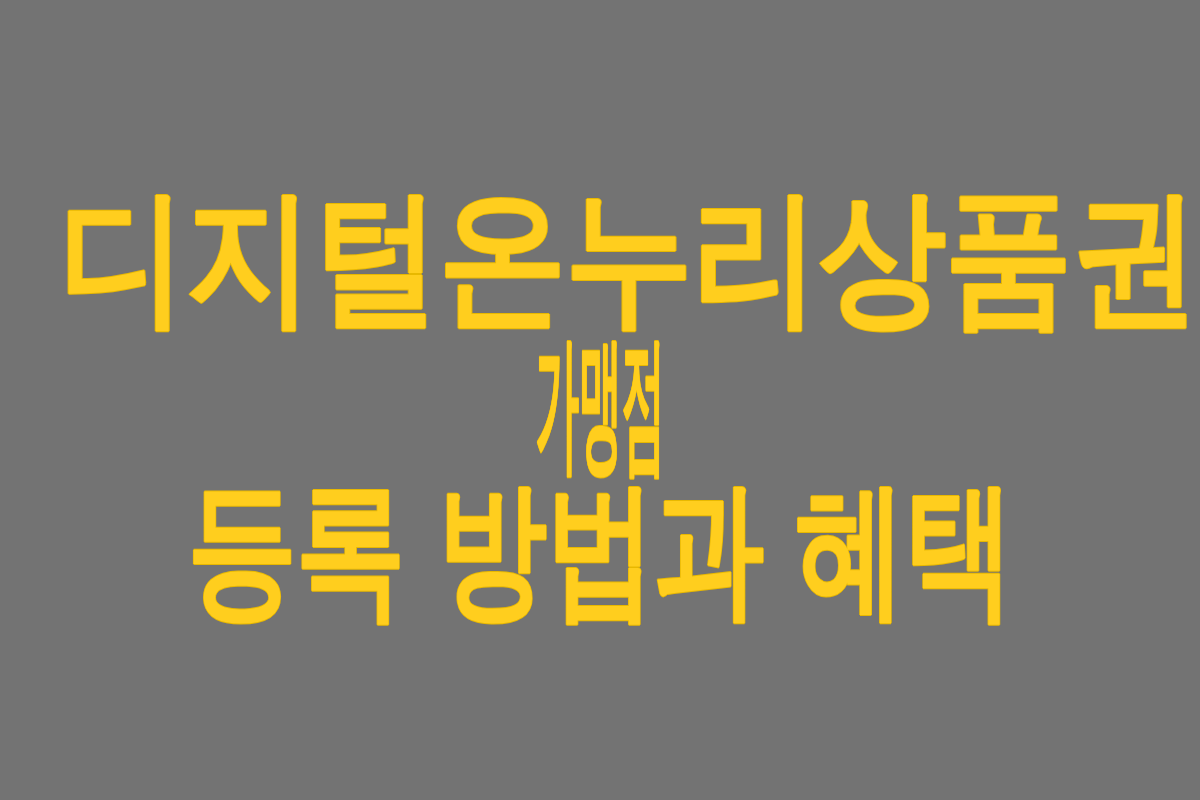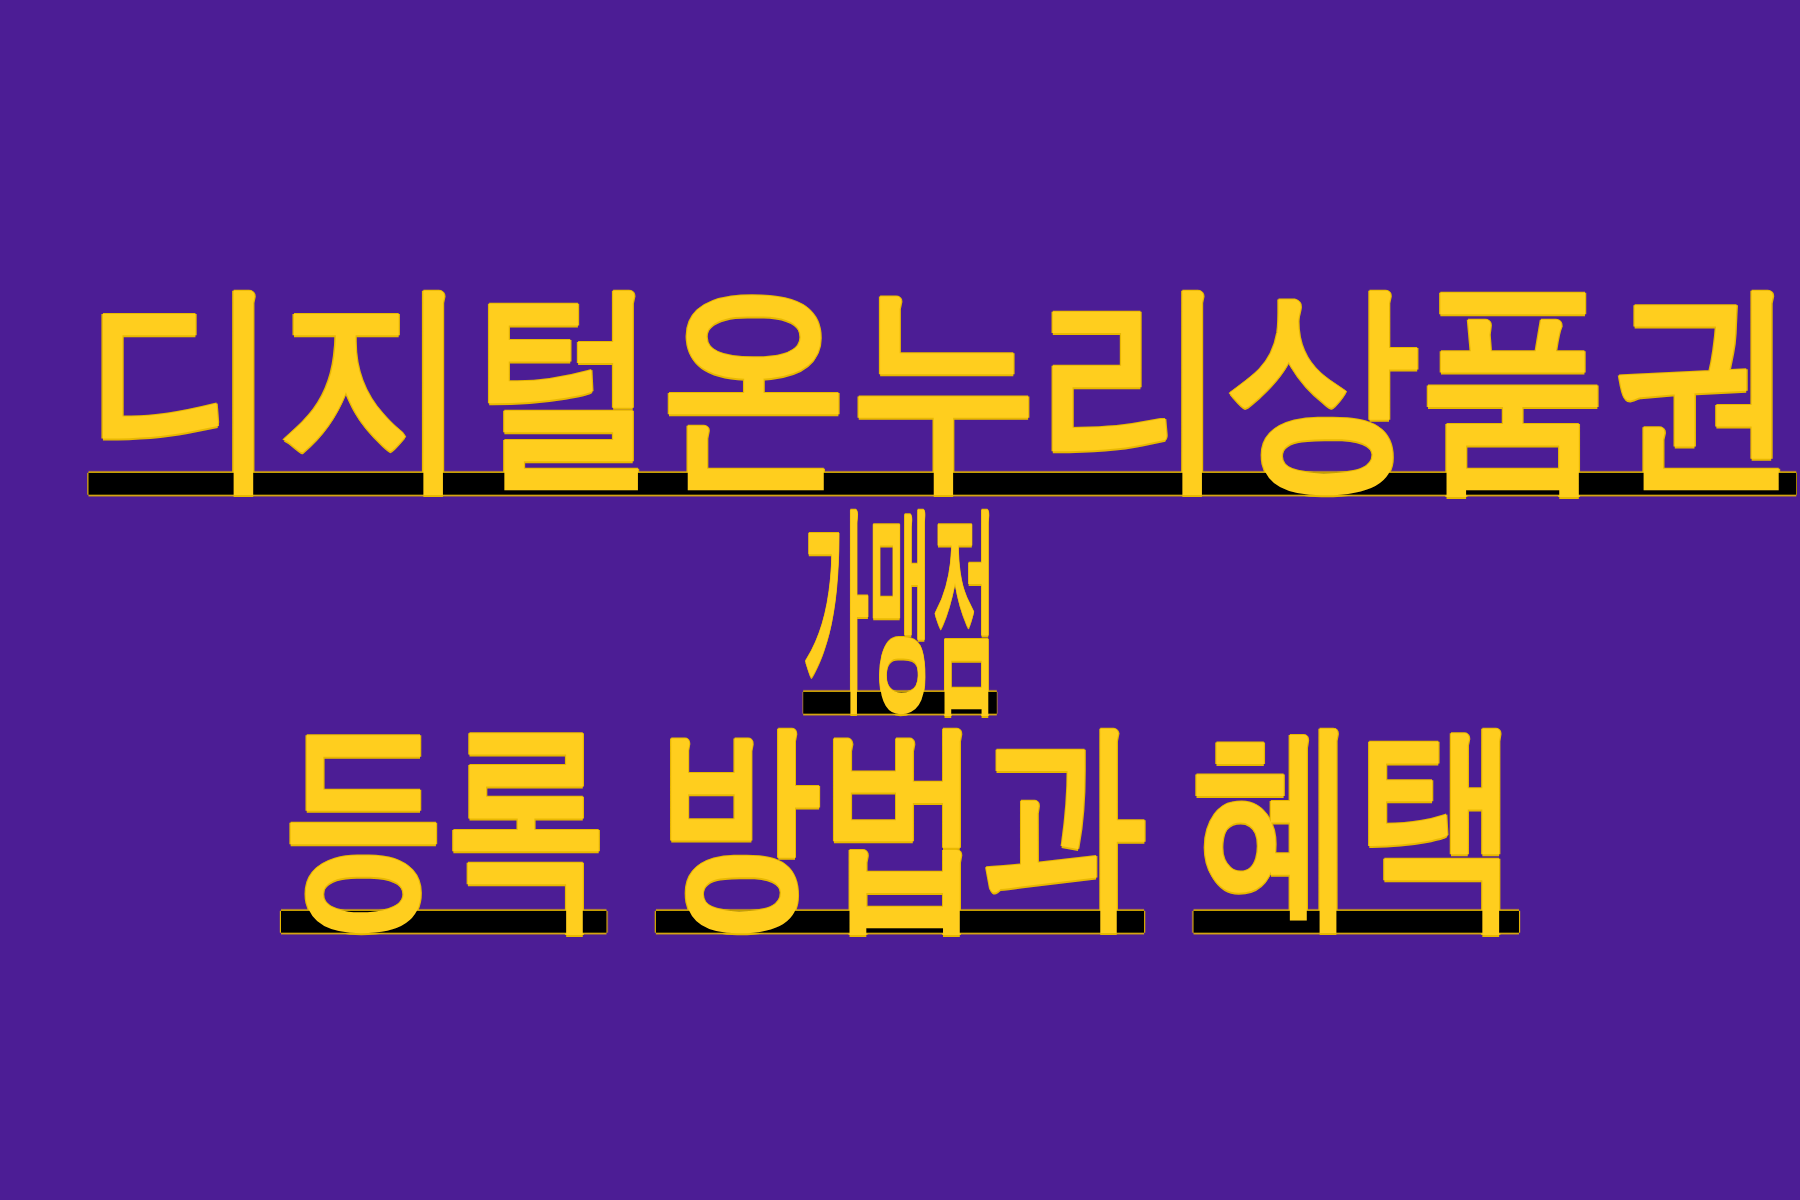--- a/index.html
+++ b/index.html
@@ -76,21 +76,21 @@
   }
 
   .title-line .word-space {
     display: inline-block;
     width: 0.30em;
   }
 </style>
 </head>
 <body>
 
-<div id="card" style="background: #4c1d95; text-decoration: underline;">
+<div id="card" style="background: #737373;">
 
   <div id="title-block">
 
     <span id="title-line-1" class="title-line" style="color: rgb(255, 206, 30); text-shadow: rgb(232, 184, 0) 0px 1px 0px, rgb(232, 184, 0) 1px 0px 0px, rgb(232, 184, 0) 0px -1px 0px, rgb(232, 184, 0) -1px 0px 0px; transform: scaleX(0.9017) scaleY(1.04); transform-origin: center center;">디지털온누리상품권</span>
 
     <span id="title-line-2" class="title-line" style="color: rgb(255, 206, 30); text-shadow: rgb(232, 184, 0) 0px 1px 0px, rgb(232, 184, 0) 1px 0px 0px, rgb(232, 184, 0) 0px -1px 0px, rgb(232, 184, 0) -1px 0px 0px; transform: scaleX(0.3067) scaleY(1.04); transform-origin: center center;">가맹점</span>
 
     <span id="title-line-3" class="title-line" style="color: rgb(255, 206, 30); text-shadow: rgb(232, 184, 0) 0px 1px 0px, rgb(232, 184, 0) 1px 0px 0px, rgb(232, 184, 0) 0px -1px 0px, rgb(232, 184, 0) -1px 0px 0px; transform: scaleX(0.7733) scaleY(1.04); transform-origin: center center;"><span>등록</span><span class="word-space"></span><span>방법과</span><span class="word-space"></span><span>혜택</span></span>
 
   </div>

